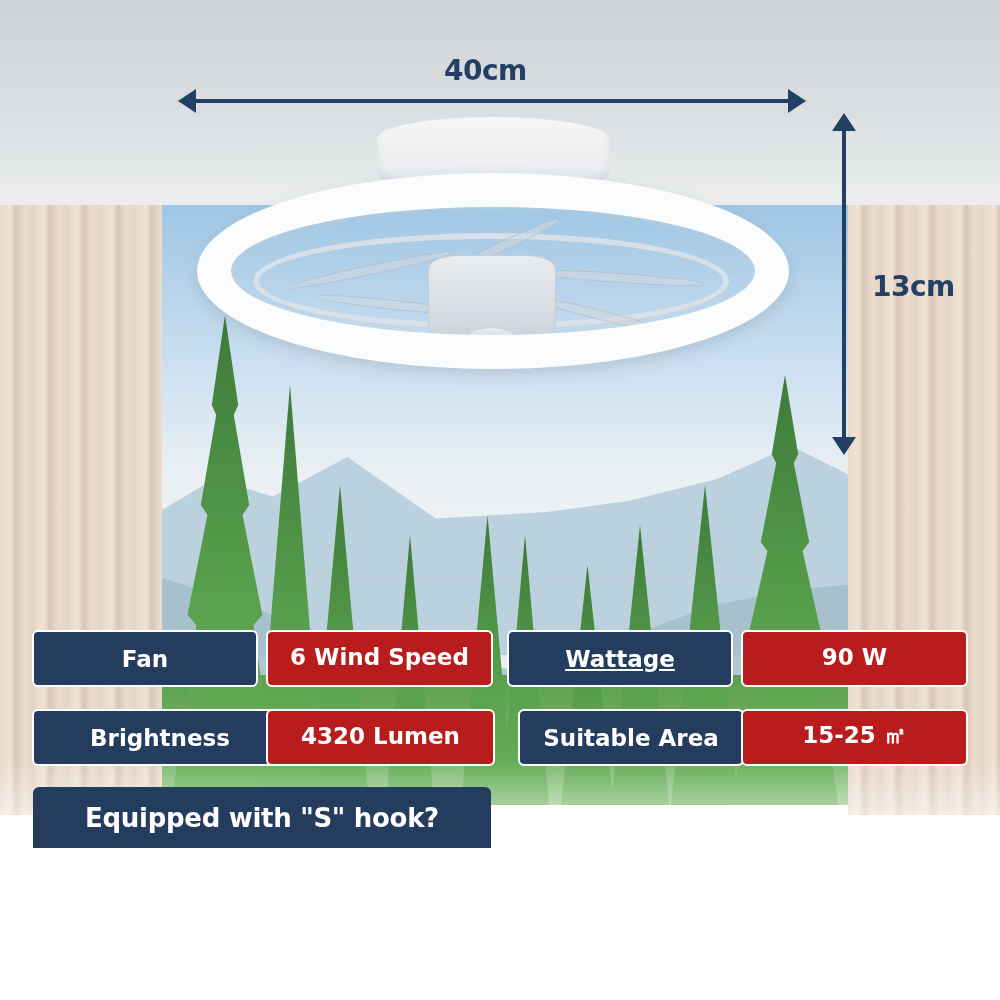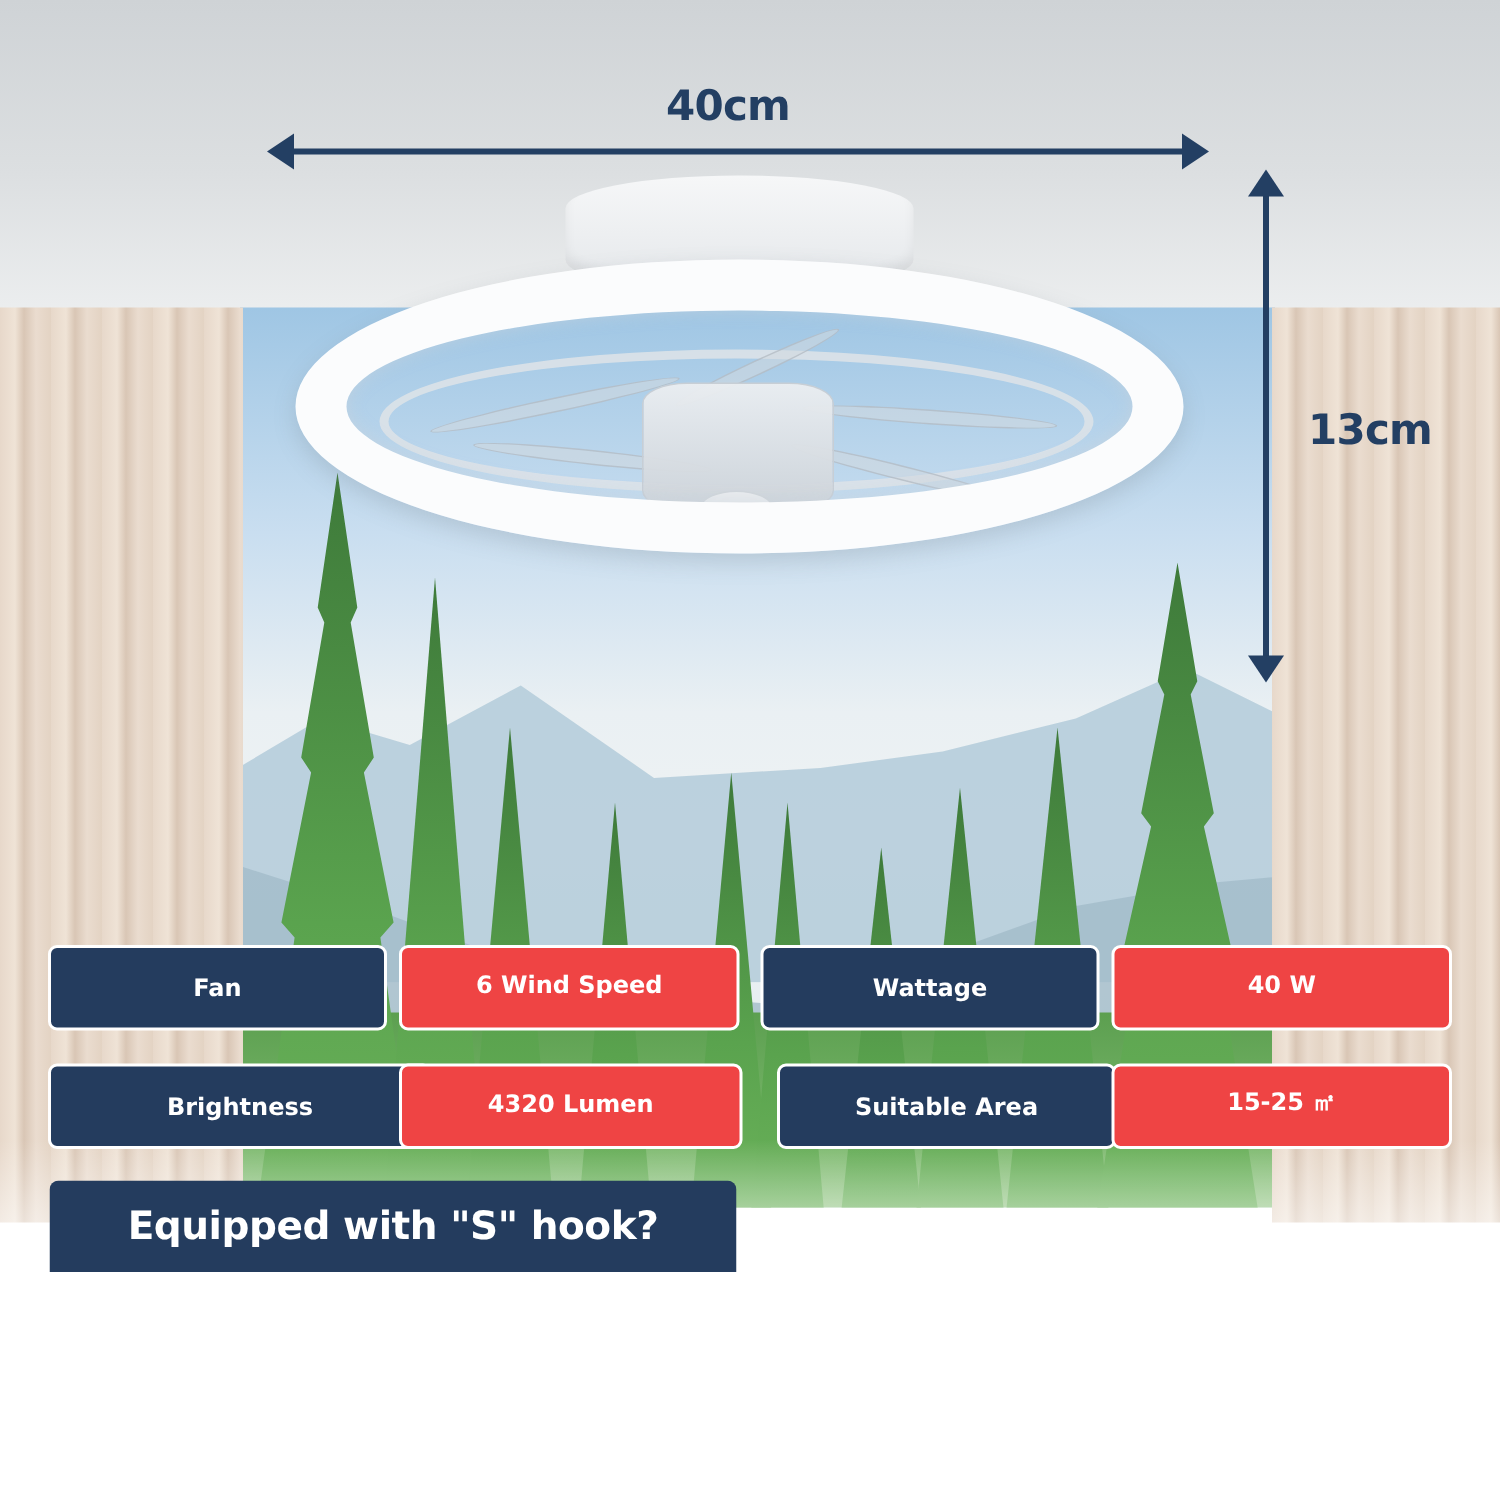--- a/index.html
+++ b/index.html
@@ -112,25 +112,25 @@
     position: absolute; color: #233f63; font-family: "DejaVu Sans", sans-serif;
     font-weight: bold; font-size: 28px; letter-spacing: -0.5px; white-space: nowrap;
   }
   .dim-width { left: 444px; top: 54px; }
   .dim-height { left: 872px; top: 270px; }
 
   
   .spec {
     position: absolute; height: 57px; border: 2px solid #ffffff; border-radius: 6px;
     display: flex; align-items: center; justify-content: center;
-    color: #ffffff; font-family: "DejaVu Sans", sans-serif; font-weight: bold; font-size: 16px;
+    color: #ffffff; font-family: "DejaVu Sans", sans-serif; font-weight: bold; font-size: 23px;
     white-space: nowrap;
   }
   .spec.label { background: #243c5e; }
-  .spec.value { background: #ef4444; padding-bottom: 4px; }
+  .spec.value { background: #b91c1c; padding-bottom: 4px; }
 
   .big {
     position: absolute; width: 458px; height: 124px; border-radius: 6px; overflow: hidden;
     font-family: "DejaVu Sans", sans-serif; font-weight: bold; color: #fff; white-space: nowrap;
   }
   .big-q {
     height: 61px; background: #243c5e; display: flex; align-items: center; justify-content: center;
     font-size: 26px; letter-spacing: -0.3px;
   }
   .big-a {
@@ -183,22 +183,22 @@
   <div class="arrow-right"></div>
   <div class="dim-label dim-width">40cm</div>
 
   <div class="dim-v-line"></div>
   <div class="arrow-up"></div>
   <div class="arrow-down"></div>
   <div class="dim-label dim-height">13cm</div>
 
   <div class="spec label" style="left:32px;top:630px;width:226px;">Fan</div>
   <div class="spec value" style="left:266px;top:630px;width:227px;">6 Wind Speed</div>
-  <div class="spec label" style="left:507px;top:630px;width:226px;">Wattage</div>
-  <div class="spec value" style="left:741px;top:630px;width:227px;">40 W</div>
+  <div class="spec label" style="left:507px;top:630px;width:226px;text-decoration:underline;">Wattage</div>
+  <div class="spec value" style="left:741px;top:630px;width:227px;">90 W</div>
 
   <div class="spec label" style="left:32px;top:709px;width:256px;">Brightness</div>
   <div class="spec value" style="left:266px;top:709px;width:229px;">4320 Lumen</div>
   <div class="spec label" style="left:518px;top:709px;width:226px;">Suitable Area</div>
   <div class="spec value" style="left:741px;top:709px;width:227px;">15-25 ㎡</div>
 
   <div class="big" style="left:33px;top:787px;">
     <div class="big-q">Equipped with "S" hook?</div>
   </div>
 </div>

